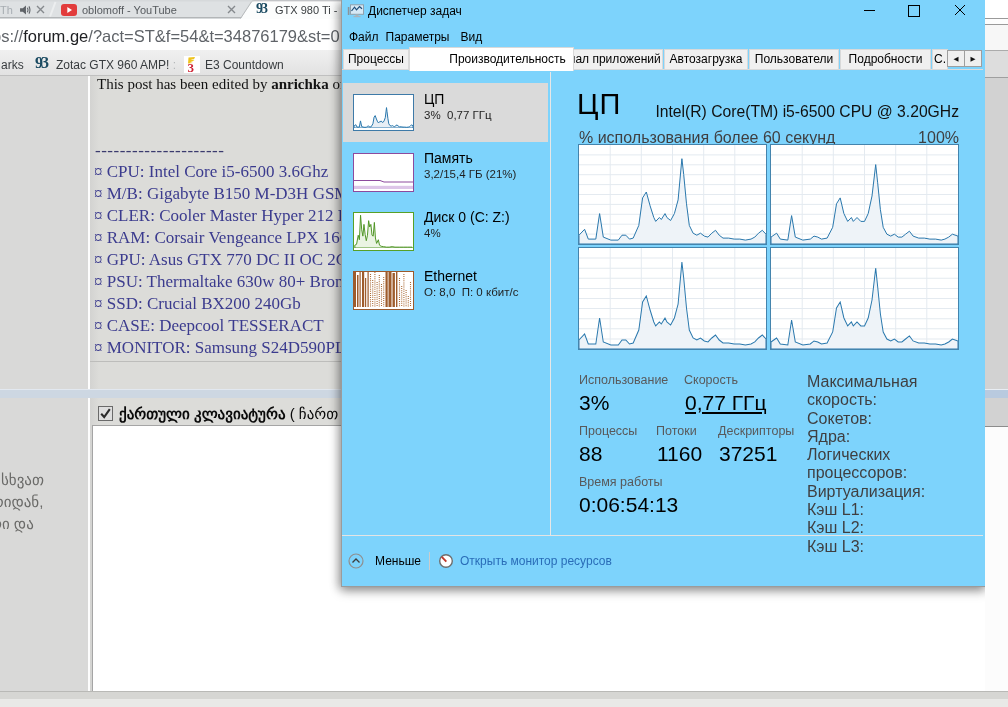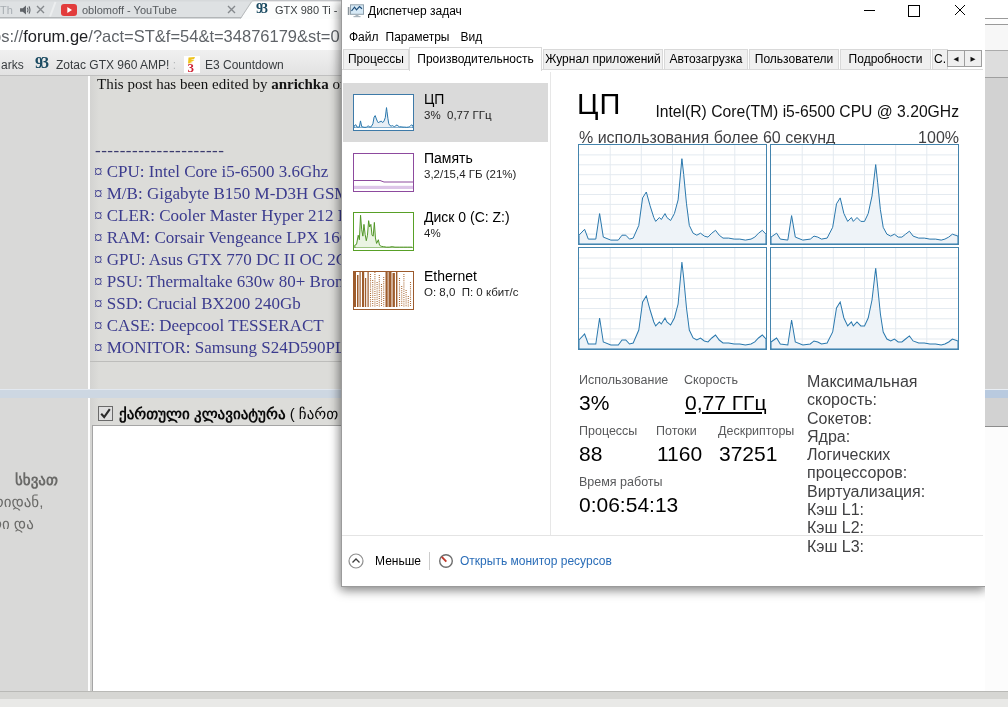--- a/index.html
+++ b/index.html
@@ -22,21 +22,21 @@
 #blueband{left:0;top:389px;width:1008px;height:8px;background:#cdd7e2;border-top:1px solid #e2e8f0;}
 #cbx{left:98px;top:406px;width:13px;height:13px;background:#dedede;border:1px solid #6a6a6a;}
 #cblabel{left:119px;top:405px;font-size:15px;font-weight:bold;color:#0a0a0a;white-space:nowrap;}
 #cblabel .par{font-weight:normal;}
 #textarea{left:92px;top:425px;width:940px;height:265px;background:#fff;border:1px solid #a5a5a5;}
 #pgbottom{left:0;top:691px;width:1008px;height:16px;background:#d6d6d3;border-top:1px solid #b9b9b6;}
 #pgbottom2{left:0;top:699px;width:1008px;height:8px;background:#e9e9e7;}
 
 .rs{left:985px;width:23px;}
 
-#tm{left:341px;top:0;width:643px;height:586px;background:#ffffff;border:1px solid #9b9b9b;border-top:none;
+#tm{left:341px;top:0;width:643px;height:586px;background:#7dd3fc;border:1px solid #9b9b9b;border-top:none;
  box-shadow:0 4px 10px rgba(0,0,0,.35), -3px 1px 9px rgba(0,0,0,.22);}
 
 #tm .t{white-space:nowrap;}
 #tmtitle{left:26px;top:4px;font-size:12px;color:#000;}
 #tmmenu{left:7px;top:30px;font-size:12px;color:#000;}
 #tmmenu span{margin-right:0px;}
 .tmtab{position:absolute;top:49px;height:19px;background:#f0f0f0;border:1px solid #d9d9d9;
  font-size:12px;color:#000;text-align:center;line-height:19px;white-space:nowrap;overflow:hidden;}
 #tabsel{top:47px;height:23px;background:#fff;border-bottom:none;z-index:5;line-height:23px;}
 #tabline{left:0;top:69px;width:641px;height:1px;background:#dcdcdc;}
@@ -117,21 +117,21 @@
 </div>
 <div class="abs" style="left:90px;top:361px;width:918px;height:1px;background:#bdbdbb;"></div>
 <div class="abs" id="blueband"></div>
 <div class="abs" id="cbx">
     <svg width="13" height="13" viewBox="0 0 13 13" style="display:block">
       <polyline points="2.2,6.8 5.2,10 10.8,2.2" fill="none" stroke="#2b2b2b" stroke-width="2.1"></polyline>
     </svg>
   </div>
 <div class="abs" id="cblabel">ქართული კლავიატურა <span class="par">( ჩართ</span></div>
 <div class="abs" id="textarea"></div>
-<div class="abs geo" style="left:15px;top:471px;font-weight:bold;">სხვათ</div>
+<div class="abs geo" style="left:1px;top:471px;">სხვათ</div>
 <div class="abs geo" style="left:-16px;top:493px;">ირიდან,</div>
 <div class="abs geo" style="left:-10px;top:515px;">რი და</div>
 <div class="abs" id="pgbottom"></div>
 <div class="abs" id="pgbottom2"></div>
 
 <div class="abs" id="tm">
  <svg class="abs" style="left:5px;top:4px;" width="18" height="14" viewBox="0 0 18 14">
   <rect x="0.8" y="3" width="1.6" height="8" fill="#8a949b"></rect>
   <rect x="3.5" y="0.8" width="13" height="9.5" fill="#d6e9f6" stroke="#8fa0ac" stroke-width="1"></rect>
   <polyline points="4.5,7 7.5,3.2 9.5,5.8 12.5,2.5 15,4.8" stroke="#1f4e79" stroke-width="1.2" fill="none"></polyline>
@@ -141,21 +141,21 @@
  <div class="abs t" id="tmtitle">Диспетчер задач</div>
  <div class="abs" style="left:522px;top:10px;width:11px;height:1px;background:#000;"></div>
  <div class="abs" style="left:566px;top:5px;width:10px;height:10px;border:1px solid #000;"></div>
  <svg class="abs" style="left:612px;top:4px;" width="12" height="12" viewBox="0 0 12 12">
   <path d="M1,1 L11,11 M11,1 L1,11" stroke="#000" stroke-width="1"></path>
  </svg>
  <div class="abs t" id="tmmenu"><span style="margin-right:7px;">Файл</span><span style="margin-right:11px;">Параметры</span><span>Вид</span></div>
 
  <div class="abs" id="tabline"></div>
  <div class="tmtab" style="left:1px;width:64px;">Процессы</div>
- <div class="tmtab" id="tabsel" style="left:67px;width:131px;">Производительность</div>
+ <div class="tmtab" id="tabsel" style="left:67px;width:131px;padding-left:32px;">Производительность</div>
  <div class="tmtab" style="left:201px;width:118px;">Журнал приложений</div>
  <div class="tmtab" style="left:322px;width:82px;">Автозагрузка</div>
  <div class="tmtab" style="left:407px;width:88px;">Пользователи</div>
  <div class="tmtab" style="left:498px;width:89px;">Подробности</div>
  <div class="tmtab" style="left:590px;width:14px;">С.</div>
  <div class="abs" style="left:605px;top:50px;width:33px;height:15px;background:#efefef;border:1px solid #9e9e9e;font-size:6.5px;color:#111;text-align:center;line-height:15px;">
   <span style="position:absolute;left:0;top:0;width:16px;height:15px;">◀</span>
   <span style="position:absolute;left:16px;top:0;width:1px;height:15px;background:#9e9e9e;"></span>
   <span style="position:absolute;left:17px;top:0;width:16px;height:15px;">▶</span>
  </div>

